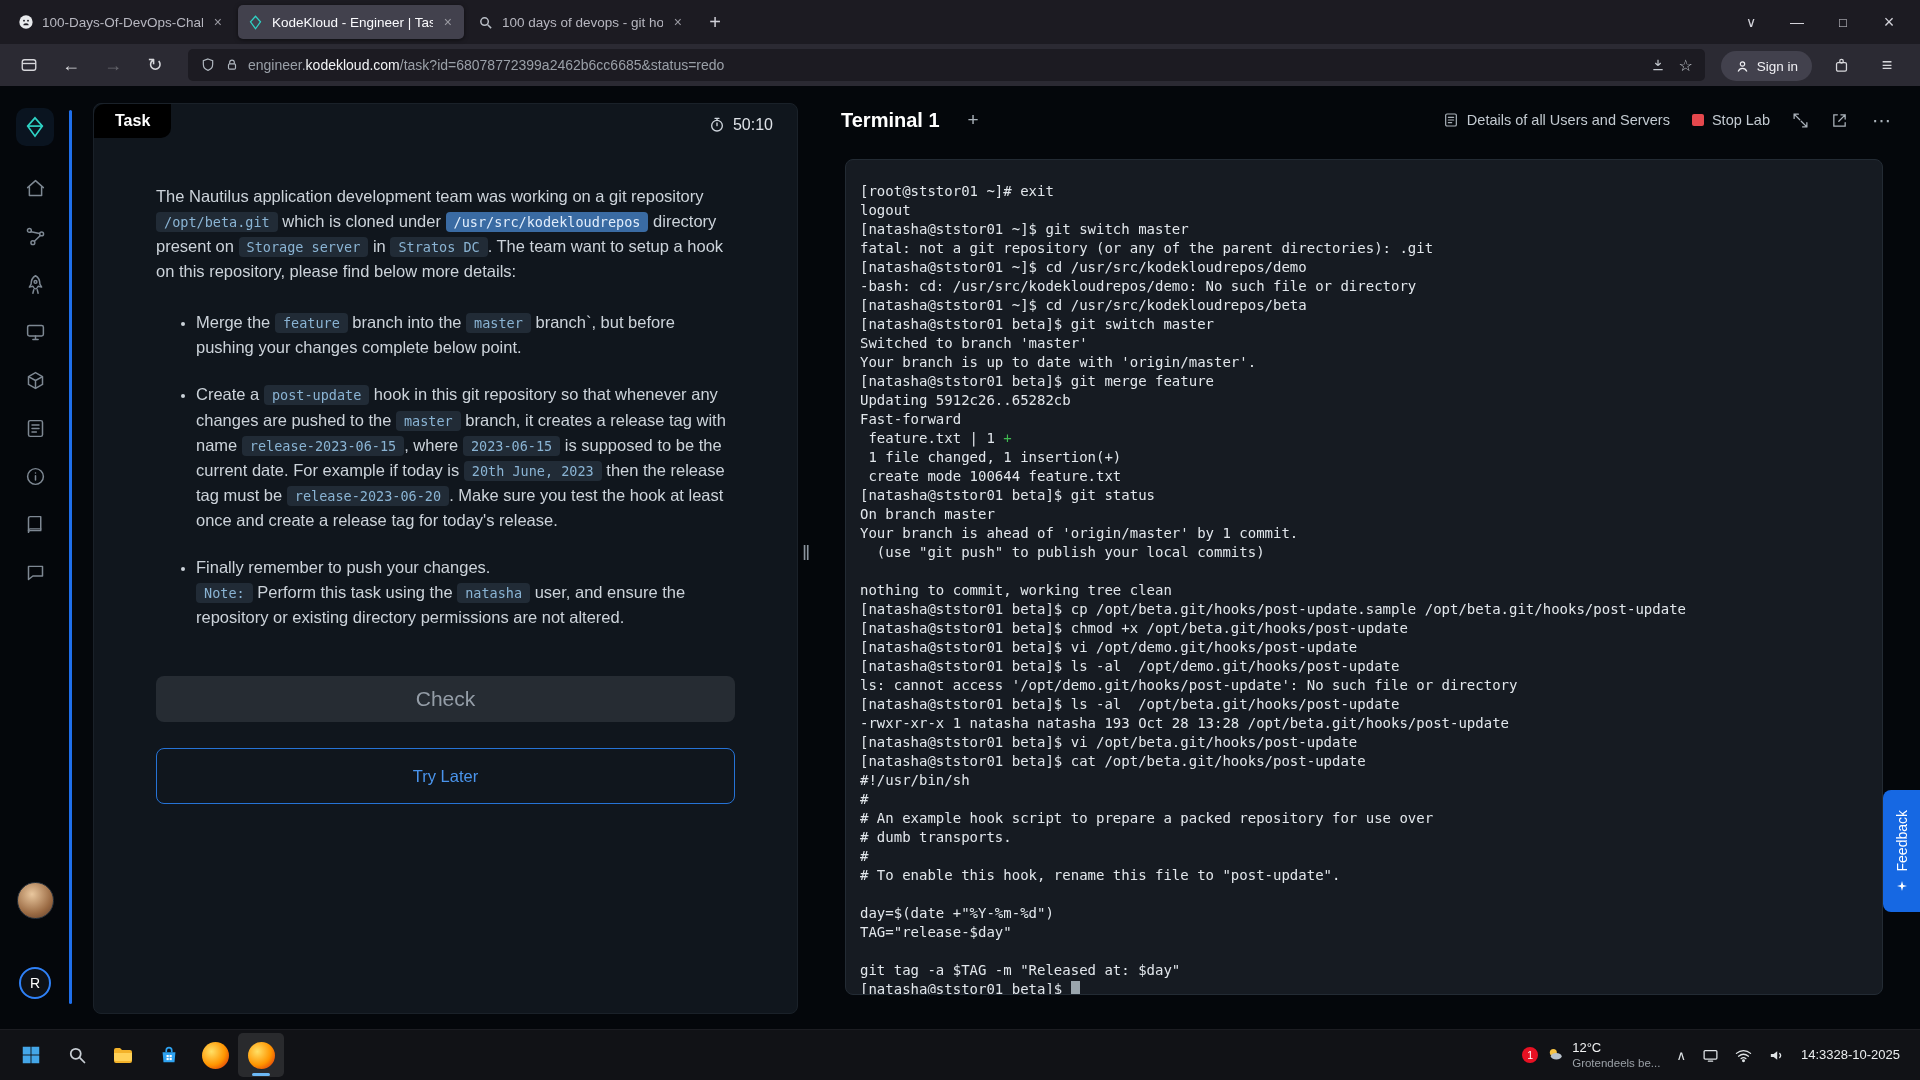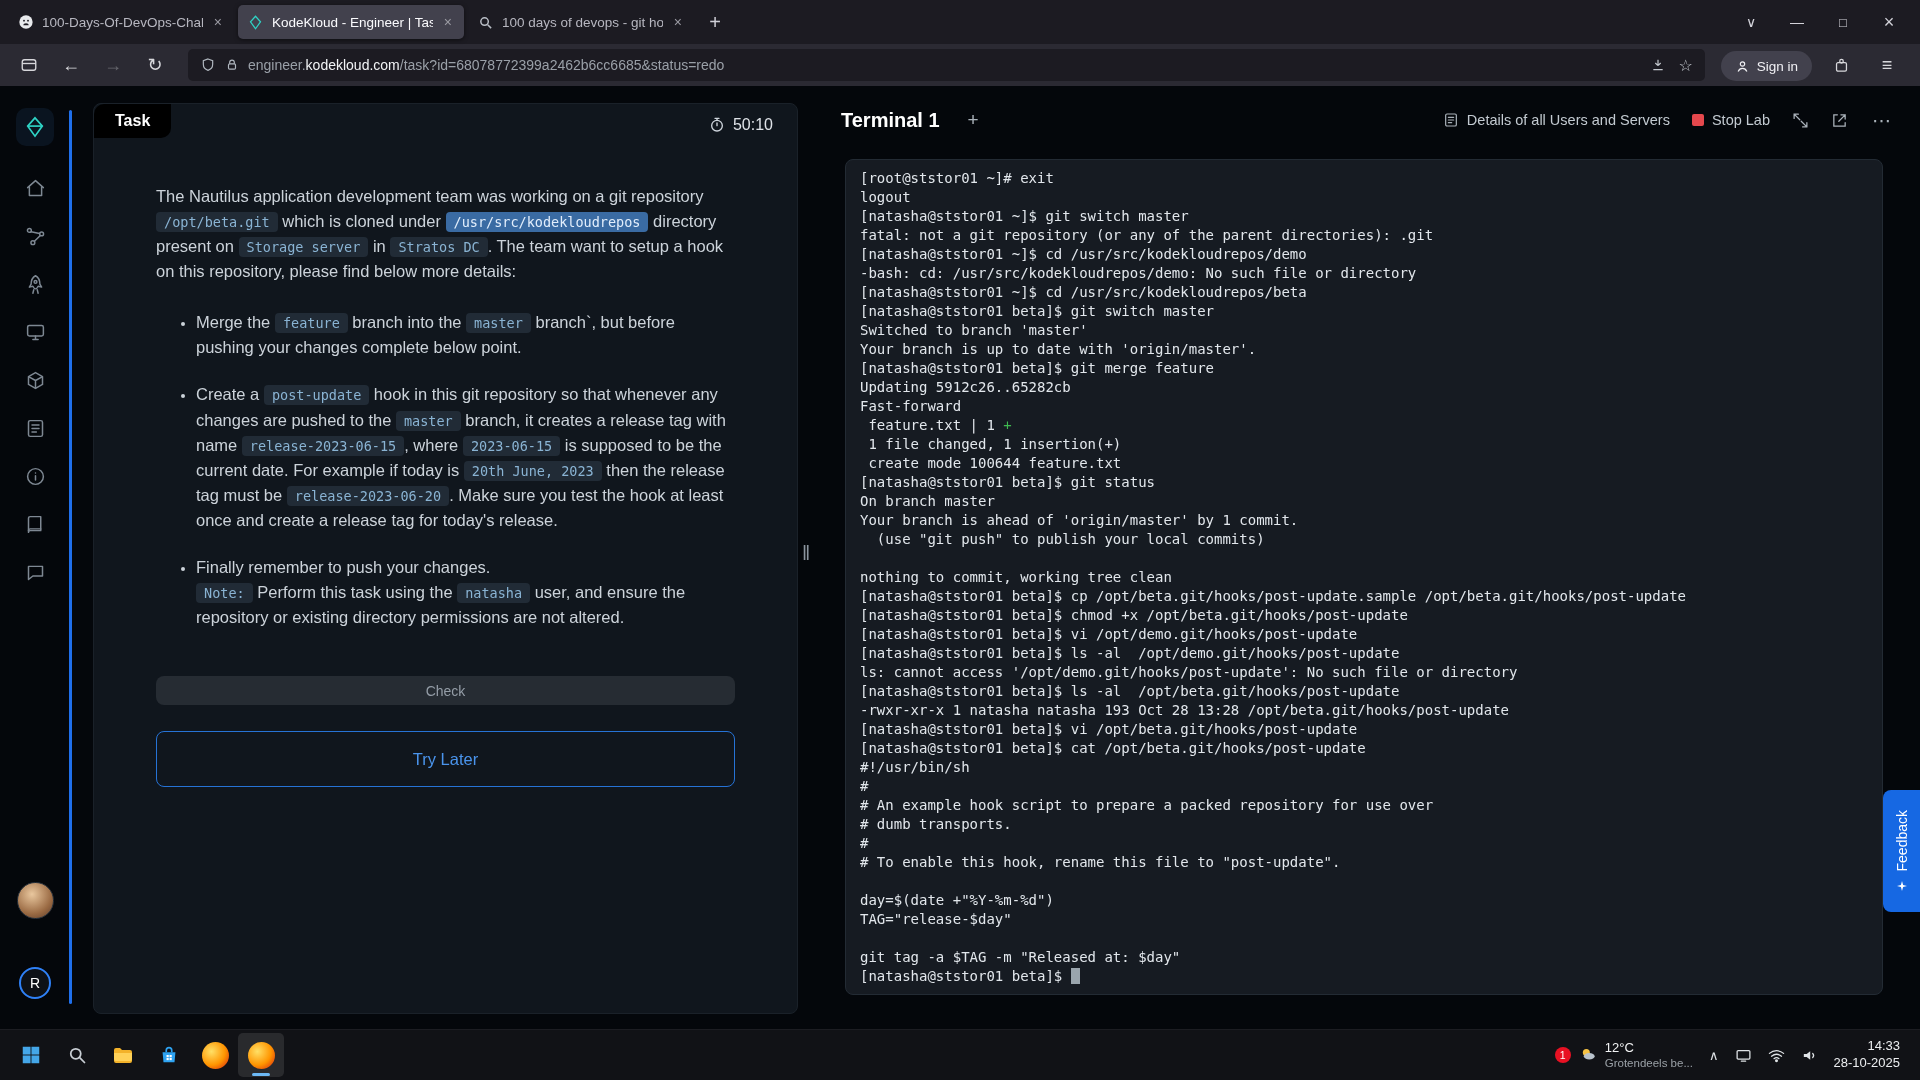--- a/index.html
+++ b/index.html
@@ -48,37 +48,37 @@
   .task-panel{position:absolute;left:93px;top:17px;width:705px;height:911px;background:#10161d;border:1px solid #1a2129;border-radius:8px}
   .task-tab{position:absolute;left:0;top:0;background:#000;color:#fff;font-size:16px;font-weight:700;padding:8px 21px;border-radius:10px 0 10px 0}
   .task-timer{position:absolute;right:24px;top:12px;display:flex;align-items:center;gap:8px;color:#dfe3e8;font-size:16px}
   .task-body{position:absolute;top:80px;left:62px;right:62px;bottom:0;color:#ccd3da;font-size:16.5px;line-height:1.52}
   .task-intro{margin-bottom:26px}
   .task-list{list-style:disc;padding-left:40px;margin-top:5px}
   .task-list li{margin-bottom:22px}
   .task-list li::marker{color:#ccd3da;font-size:.85em}
   .seg-code{font-family:"DejaVu Sans Mono",monospace;font-size:13.5px;background:#212b36;color:#8ab4d4;padding:2px 8px;border-radius:4px;white-space:nowrap}
   .seg-code-sel{font-family:"DejaVu Sans Mono",monospace;font-size:13.5px;background:#3a6ba3;color:#e2eefc;padding:2px 8px;border-radius:4px;white-space:nowrap}
-  .btn-check{display:block;width:100%;height:29px;background:#262c33;color:#949da7;font-size:14px;border:none;border-radius:8px;margin-top:46px;font-family:inherit}
+  .btn-check{display:block;width:100%;height:46px;background:#262c33;color:#949da7;font-size:21px;border:none;border-radius:8px;margin-top:46px;font-family:inherit}
   .btn-try{display:block;width:100%;height:56px;background:transparent;color:#4a94ec;font-size:16.5px;border:1.5px solid #2673d6;border-radius:8px;margin-top:26px;font-family:inherit}
 
   .splitter{position:absolute;left:802px;top:456px;color:#8b949e;font-size:20px;letter-spacing:2px}
 
   
   .terminal-panel{position:absolute;left:833px;top:17px;width:1060px;height:911px}
   .term-header{height:34px;display:flex;align-items:center;color:#c6cdd4}
   .term-tab{color:#fff;font-size:20px;font-weight:600;padding:0 4px 0 8px}
   .term-newtab{color:#aab2ba;font-size:19px;margin-left:24px}
   .term-header-right{margin-left:auto;display:flex;align-items:center;gap:22px;font-size:14.5px;color:#c3cad1}
   .hdr-item{display:flex;align-items:center;gap:8px}
   .stop-square{width:12px;height:12px;background:#e5484d;border-radius:2px;display:inline-block}
   .hdr-icon{display:flex;align-items:center;justify-content:center;color:#aab2ba}
   .hdr-more{font-size:19px;color:#aab2ba;padding:0 2px}
 
-  .terminal{position:absolute;left:12px;top:56px;width:1038px;height:836px;background:#161b22;border:1px solid #232b34;border-radius:8px;padding:9px 14px;font-family:"DejaVu Sans Mono",monospace;font-size:14px;line-height:19px;color:#e2e7ec;white-space:pre;overflow:hidden}
+  .terminal{position:absolute;left:12px;top:56px;width:1038px;height:836px;background:#161b22;border:1px solid #232b34;border-radius:8px;padding:22px 14px;font-family:"DejaVu Sans Mono",monospace;font-size:14px;line-height:19px;color:#e2e7ec;white-space:pre;overflow:hidden}
   .term-line{min-height:19px}
   .c-green{color:#3fb950}
   .cursor{display:inline-block;width:9px;height:16px;background:#9aa5ad;vertical-align:-3px}
 
   
   .feedback{position:absolute;right:0;top:704px;width:37px;height:122px;background:#1668e3;border-radius:8px 0 0 8px;display:flex;flex-direction:column;align-items:center;justify-content:center;gap:9px;z-index:5}
   .feedback-text{writing-mode:vertical-rl;transform:rotate(180deg);color:#fff;font-size:14px}
 
   
   .taskbar{position:absolute;bottom:0;left:0;width:1920px;height:51px;background:#111216;display:flex;align-items:center;padding:0 8px;border-top:1px solid #1c1d22}
@@ -87,21 +87,21 @@
   .tb-icon.active::after{content:"";position:absolute;bottom:1px;left:14px;width:18px;height:3px;border-radius:2px;background:#6cb8f5}
   .ff-circle{width:27px;height:27px;border-radius:50%;background:radial-gradient(circle at 35% 35%,#ffe066,#ff9500 55%,#e0420c 85%)}
   .tray{margin-left:auto;display:flex;align-items:center;gap:16px;padding-right:12px}
   .weather{display:flex;align-items:center;gap:7px}
   .badge{width:16px;height:16px;border-radius:50%;background:#e81123;color:#fff;font-size:10.5px;display:flex;align-items:center;justify-content:center}
   .weather-col{display:flex;flex-direction:column;line-height:1.25}
   .weather-temp{color:#f2f3f4;font-size:13px}
   .weather-desc{color:#9aa0a6;font-size:11.5px}
   .tray-chev{color:#dfe3e6;font-size:13px}
   .tray-ic{display:flex;align-items:center;justify-content:center;color:#dfe3e6}
-  .clock{display:flex;flex-direction:column;align-items:flex-end;line-height:1.3;color:#eceef0;font-size:13px}
+  .clock{display:flex;flex-direction:row;align-items:flex-end;line-height:1.3;color:#eceef0;font-size:13px}
 
   svg{display:block}
 </style>
 </head>
 <body>
 
 <div class="screen">
 
   <div class="tabbar">
     <div class="tab">

